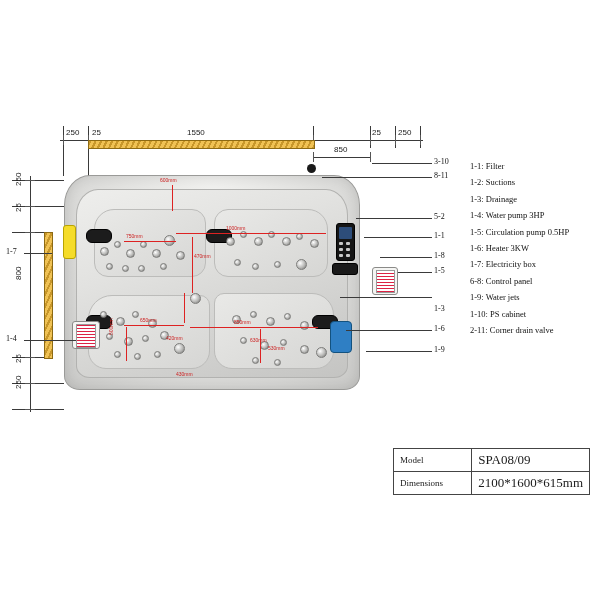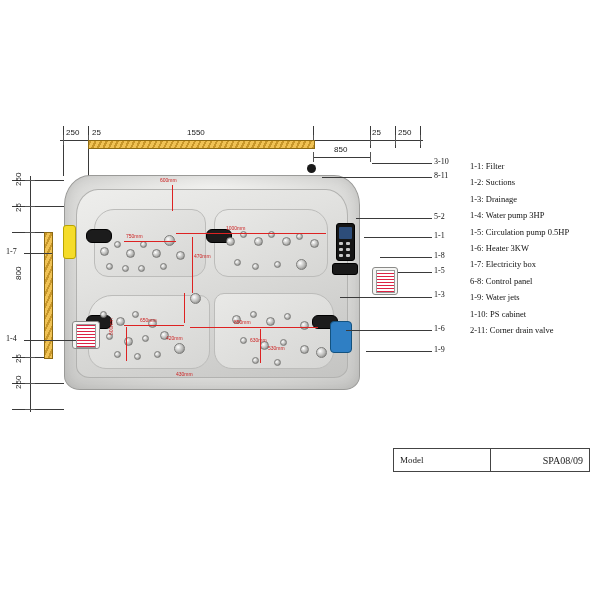--- a/index.html
+++ b/index.html
@@ -69,21 +69,21 @@
     border-collapse: collapse;
     font-size: 9px;
   }
   #spec-table td {
     border: 1px solid #444;
     height: 22px;
     padding: 0 6px;
     font-family: "Liberation Serif", serif;
   }
   #spec-table td.k { width: 84px; text-align: left; }
-  #spec-table td.v { text-align: right; font-size: 10px; }
+  #spec-table td.v { text-align: left; font-size: 13px; }
 
   
   #tub {
     position: absolute;
     left: 64px;
     top: 175px;
     width: 296px;
     height: 215px;
   }
   #tub .shell {
@@ -354,21 +354,21 @@
     <div class="hline" style="left:364px; top:237px; width:68px;"></div>
     <div class="leaderlabel" style="left:434px; top:231px;">1-1</div>
 
     <div class="hline" style="left:380px; top:257px; width:52px;"></div>
     <div class="leaderlabel" style="left:434px; top:251px;">1-8</div>
 
     <div class="hline" style="left:398px; top:272px; width:34px;"></div>
     <div class="leaderlabel" style="left:434px; top:266px;">1-5</div>
 
     <div class="hline" style="left:340px; top:297px; width:92px;"></div>
-    <div class="leaderlabel" style="left:434px; top:290px;">1-3</div>
+    <div class="leaderlabel" style="left:434px; top:304px;">1-3</div>
 
     <div class="hline" style="left:346px; top:330px; width:86px;"></div>
     <div class="leaderlabel" style="left:434px; top:324px;">1-6</div>
 
     <div class="hline" style="left:366px; top:351px; width:66px;"></div>
     <div class="leaderlabel" style="left:434px; top:345px;">1-9</div>
 
     <div class="hline" style="left:24px; top:253px; width:28px;"></div>
     <div class="leaderlabel" style="left:6px; top:247px;">1-7</div>
 
@@ -389,16 +389,20 @@
     <div class="legend-row">1-10: PS cabinet</div>
     <div class="legend-row">2-11: Corner drain valve</div>
   </div>
 
   <table id="spec-table">
     <tbody>
       <tr>
         <td class="k">Model</td>
         <td class="v">SPA08/09</td>
       </tr>
+      <tr>
+        <td class="k">Dimensions</td>
+        <td class="v">2100*1600*615mm</td>
+      </tr>
     </tbody>
   </table>
 
 </div>
 
 </body></html>

